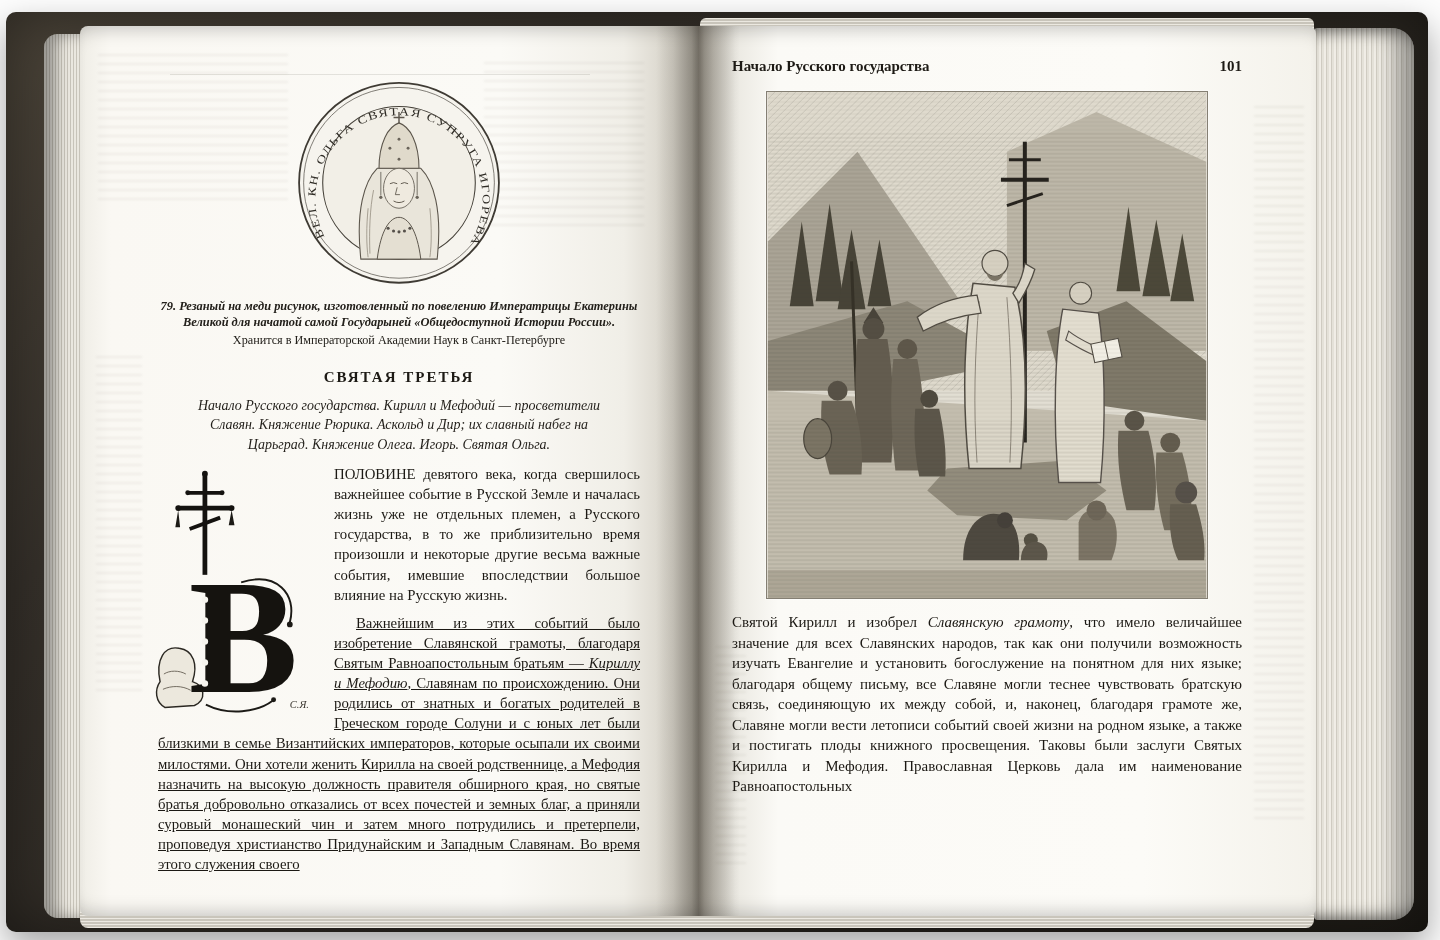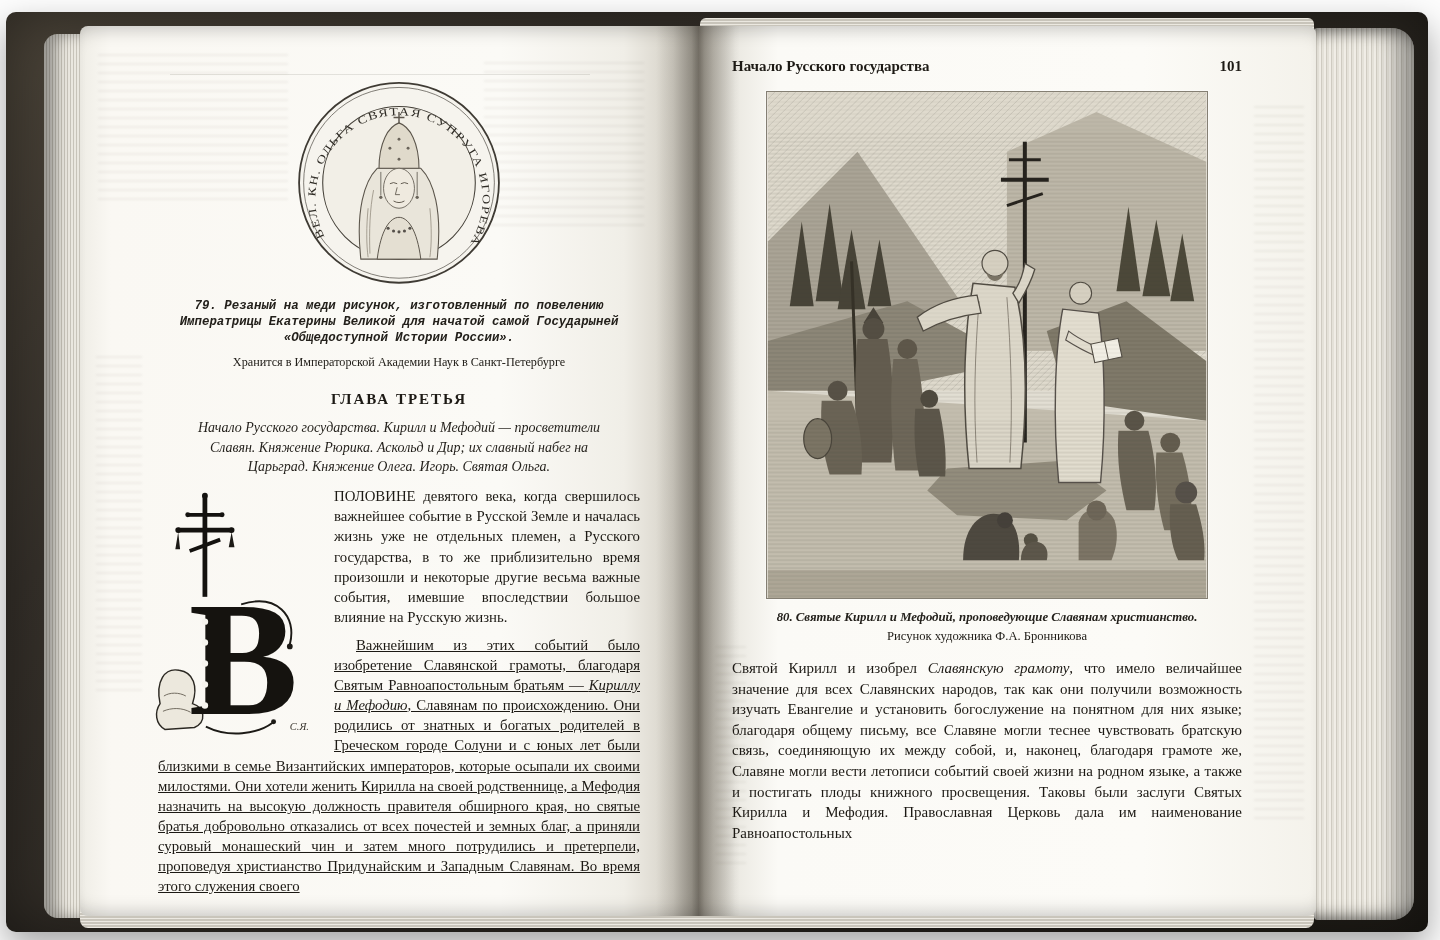--- a/index.html
+++ b/index.html
@@ -64,22 +64,22 @@
     position:absolute;pointer-events:none;opacity:.55;
     background:repeating-linear-gradient(to bottom,rgba(92,86,74,.13) 0 2px,rgba(92,86,74,0) 2px 9px);
     filter:blur(1.1px);
   }
   .bleed-rule{position:absolute;height:1px;background:rgba(60,55,45,.12);filter:blur(.5px);}
 
   
   .lp-content{position:absolute;inset:0;padding:40px 50px 34px 70px;}
   .medallion{display:block;margin:6px auto 8px auto;}
   .fig-caption{width:482px;margin:4px auto 0 auto;text-align:center;font-size:12.4px;line-height:1.3;color:#23201b;}
-  .fig-caption .bold-it{font-weight:bold;font-style:italic;font-family:Liberation Mono, monospace;}
-  .fig-caption .sub{font-style:normal;font-weight:normal;margin-top:9px;font-size:12.2px;}
+  .fig-caption .bold-it{font-weight:bold;font-style:italic;}
+  .fig-caption .sub{font-style:normal;font-weight:normal;margin-top:3px;font-size:12.2px;}
   .chapter-heading{margin-top:20px;text-align:center;font-weight:bold;font-size:15px;letter-spacing:2px;color:#1d1a15;}
   .chapter-summary{margin:10px auto 0 auto;width:88%;text-align:center;font-style:italic;font-size:14px;line-height:1.38;color:#221f1a;}
   .lp-body{margin-top:10px;font-size:14.8px;line-height:1.36;text-align:justify;color:#1c1914;}
   .dropcap-fig{float:left;width:168px;height:248px;margin:4px 16px 4px 0;}
   .lp-body p{margin:8px;}
   .lp-body p + p{text-indent:22px;margin-top:1px;text-decoration:underline;}
 
   
   .rp-content{position:absolute;inset:0;padding:32px 74px 28px 34px;}
   .rp-header{display:flex;justify-content:space-between;align-items:baseline;font-size:15px;color:#1d1a15;}
@@ -147,21 +147,21 @@
               <circle cx="126" cy="175" r="1.7" fill="#55504a"></circle>
             <circle cx="132" cy="172" r="1.7" fill="#55504a"></circle>
           </g>
         </svg>
 
         <div class="fig-caption">
           <div class="bold-it">79. Резаный на меди рисунок, изготовленный по повелению Императрицы Екатерины Великой для начатой самой Государыней «Общедоступной Истории России».</div>
           <div class="sub">Хранится в Императорской Академии Наук в Санкт-Петербурге</div>
         </div>
 
-        <div class="chapter-heading">ГЛАВА ТРЕТЬЯ</div>
+        <div class="chapter-heading">СВЯТАЯ ТРЕТЬЯ</div>
 
         <div class="chapter-summary">Начало Русского государства. Кирилл и Мефодий — просветители Славян. Княжение Рюрика. Аскольд и Дир; их славный набег на Царьград. Княжение Олега. Игорь. Святая Ольга.</div>
 
         <div class="lp-body">
 
           <svg class="dropcap-fig" viewBox="0 0 175 260">
             <line x1="57" y1="6" x2="57" y2="112" stroke="#14120f" stroke-width="5"></line>
             <line x1="39" y1="26" x2="75" y2="26" stroke="#14120f" stroke-width="4"></line>
             <line x1="29" y1="42" x2="85" y2="42" stroke="#14120f" stroke-width="5"></line>
             <line x1="41" y1="64" x2="73" y2="52" stroke="#14120f" stroke-width="4"></line>
@@ -287,24 +287,20 @@
             <circle cx="238" cy="430" r="8" fill="#45403a"></circle>
             <circle cx="264" cy="450" r="7" fill="#565144"></circle>
             <path d="M254 470 C 254 456 262 450 272 452 C 280 454 282 462 280 470 Z" fill="#5d574b"></path>
           </g>
 
           <rect x="0" y="330" width="440" height="178" fill="url(#ph)" opacity="0.6"></rect>
           <rect x="0" y="480" width="440" height="28" fill="#9a9484" opacity="0.55"></rect>
           <rect x="0" y="0" width="440" height="508" fill="url(#ph)" opacity="0.35"></rect>
         </svg>
 
-        <div class="rp-caption">
-          <div class="bold-it">80. Святые Кирилл и Мефодий, проповедующие Славянам христианство.</div>
-          <div class="sub">Рисунок художника Ф.А. Бронникова</div>
-        </div>
 
         <div class="rp-body">
           <p><span>Святой Кирилл и изобрел </span><i>Славянскую грамоту</i><span>, что имело величайшее значение для всех Славянских народов, так как они получили возможность изучать Евангелие и установить богослужение на понятном для них языке; благодаря общему письму, все Славяне могли теснее чувствовать братскую связь, соединяющую их между собой, и, наконец, благодаря грамоте же, Славяне могли вести летописи событий своей жизни на родном языке, а также и постигать плоды книжного просвещения. Таковы были заслуги Святых Кирилла и Мефодия. Православная Церковь дала им наименование Равноапостольных</span></p>
         </div>
 
       </div>
     </div>
 
     <div class="gutter-shadow"></div>
   </div>

